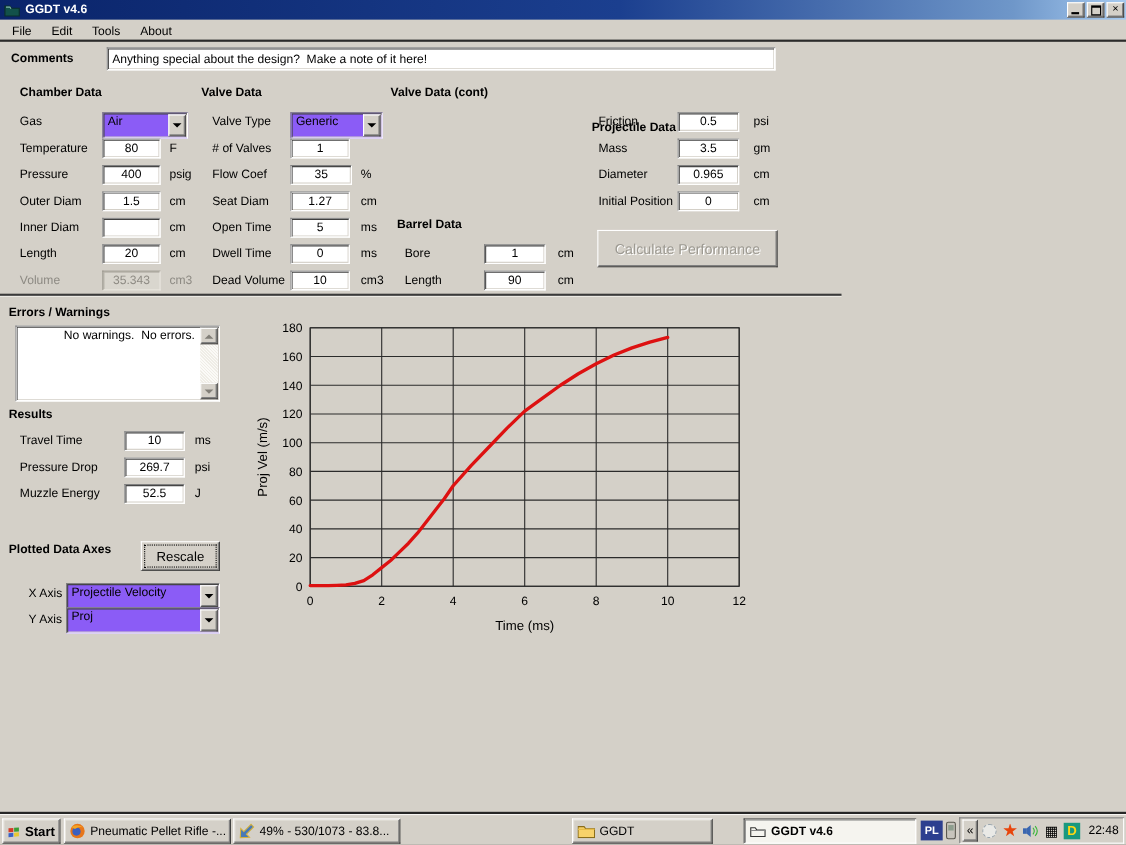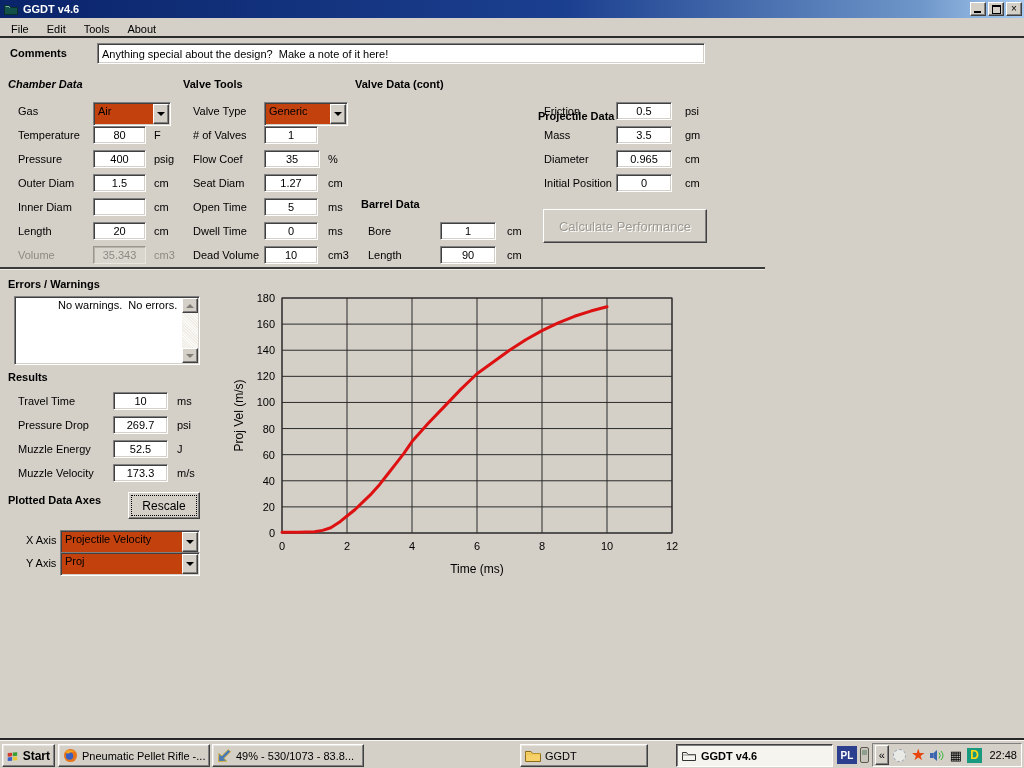--- a/index.html
+++ b/index.html
@@ -30,21 +30,21 @@
   
   .sunken { background:#fff; border:1px solid; border-color:#808080 #fff #fff #808080;
             box-shadow:inset 1px 1px 0 #404040, inset -1px -1px 0 #d4d0c8; }
   input.tf { position:absolute; height:18px; font:11px "Liberation Sans",sans-serif;
              text-align:center; padding:0 2px; background:#fff;
              border:1px solid; border-color:#808080 #fff #fff #808080;
              box-shadow:inset 1px 1px 0 #404040, inset -1px -1px 0 #d4d0c8; }
   input.tf.left { text-align:left; padding-left:4px; }
   input.tf.disabled { background:#d9d6ce; color:#8d8a83;
              border-color:#9b978e #e9e6df #e9e6df #9b978e; box-shadow:inset 1px 1px 0 #b7b3aa; }
-  .combo { position:absolute; height:24px; background:#c2410c; border:1px solid;
+  .combo { position:absolute; height:24px; background:#8b5cf6; border:1px solid;
            border-color:#808080 #fff #fff #808080;
            box-shadow:inset 1px 1px 0 #404040, inset -1px -1px 0 #d4d0c8;padding-left:25px; }
   .combo-text { position:absolute; left:4px; top:2px; line-height:13px; }
   .combo-btn { position:absolute; right:1px; top:1px; bottom:1px; width:16px;
                background:#d4d0c8; border:1px solid; border-color:#fff #404040 #404040 #fff;
                box-shadow:inset -1px -1px 0 #808080; display:flex; align-items:center; justify-content:center; }
   .tri-dn { width:0; height:0; border-left:4px solid transparent; border-right:4px solid transparent;
             border-top:4px solid #000; }
   .hdr { position:absolute; font-weight:bold; font-size:11px; }
   .lbl { position:absolute; height:18px; line-height:18px; }
@@ -143,21 +143,21 @@
     <span class="menu-item">Edit</span>
     <span class="menu-item">Tools</span>
     <span class="menu-item">About</span>
   </div>
   <div class="menu-edge"></div>
 
   <span class="hdr" style="left:10px;top:47px;">Comments</span>
   <input class="tf left" style="left: 97px; top: 43px; width: 608px; height: 21px;" value="Anything special about the design?  Make a note of it here!">
 
   <div class="col" style="left:8px;top:78px;width:172px;height:190px;">
-    <span class="hdr" style="left:0;top:0;font-style:italic;">Chamber Data</span>
+    <span class="hdr" style="left:10px;top:0;">Chamber Data</span>
     <div class="frow" style="top:24px;">
       <span class="lbl" style="left:10px;">Gas</span>
       <div class="combo" style="left:85px;width:78px;">
         <span class="combo-text">Air</span>
         <span class="combo-btn">
             <span class="tri-dn"></span>
           </span>
       </div>
     </div>
     <div class="frow" style="top:48px;">
@@ -186,21 +186,21 @@
       <span class="unit" style="left:146px;">cm</span>
     </div>
     <div class="frow" style="top:168px;">
       <span class="lbl" style="left:10px;color:#8d8a83;">Volume</span>
       <input class="tf disabled" style="left: 85px; width: 53px;" value="35.343">
       <span class="unit" style="left:146px;color:#8d8a83;">cm3</span>
     </div>
   </div>
 
   <div class="col" style="left:183px;top:78px;width:172px;height:190px;">
-    <span class="hdr" style="left:0;top:0;">Valve Tools</span>
+    <span class="hdr" style="left:0;top:0;">Valve Data</span>
     <div class="frow" style="top:24px;">
       <span class="lbl" style="left:10px;">Valve Type</span>
       <div class="combo" style="left:81px;width:84px;">
         <span class="combo-text">Generic</span>
         <span class="combo-btn">
             <span class="tri-dn"></span>
           </span>
       </div>
     </div>
     <div class="frow" style="top:48px;">
@@ -298,25 +298,20 @@
   </div>
   <div class="frow" style="top:416px;left:0;width:230px;">
     <span class="lbl" style="left:18px;">Pressure Drop</span>
     <input class="tf" style="left: 113px; width: 55px;" value="269.7">
     <span class="unit" style="left:177px;">psi</span>
   </div>
   <div class="frow" style="top:440px;left:0;width:230px;">
     <span class="lbl" style="left:18px;">Muzzle Energy</span>
     <input class="tf" style="left: 113px; width: 55px;" value="52.5">
     <span class="unit" style="left:177px;">J</span>
-  </div>
-  <div class="frow" style="top:464px;left:0;width:230px;">
-    <span class="lbl" style="left:18px;">Muzzle Velocity</span>
-    <input class="tf" style="left: 113px; width: 55px;" value="173.3">
-    <span class="unit" style="left:177px;">m/s</span>
   </div>
 
   <span class="hdr" style="left:8px;top:494px;">Plotted Data Axes</span>
   <button class="rescale-btn">Rescale</button>
   <span class="lbl" style="left:26px;top:531px;">X Axis</span>
   <div class="combo" style="left:60px;top:530px;width:140px;">
     <span class="combo-text">Projectile Velocity</span>
     <span class="combo-btn">
         <span class="tri-dn"></span>
       </span>

